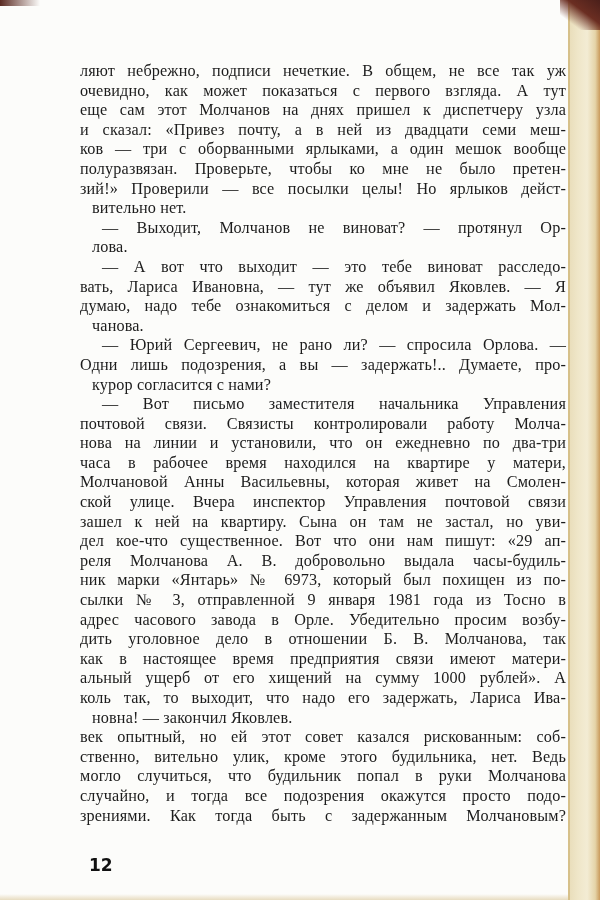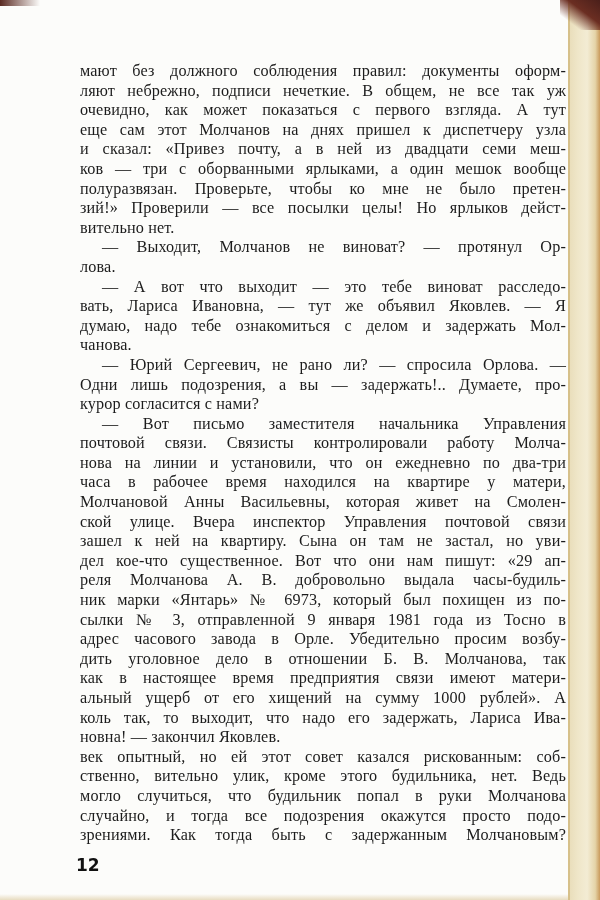--- a/index.html
+++ b/index.html
@@ -74,47 +74,47 @@
     }
     .line {
       display: block;
       white-space: nowrap;
       text-align: justify;
       text-align-last: justify;
       height: 19.6px;
     }
     .line.last {
       text-align-last: left;
+      margin-left: 12px;
     }
     .line.indent {
       padding-left: 22px;
     }
     .page-number {
       position: absolute;
-      left: 76px;
+      left: 89px;
       top: 855px;
       font-family: "DejaVu Sans", "Liberation Sans", sans-serif;
       font-weight: bold;
       font-size: 17px;
       color: #111;
     }
   </style>
 </head>
 <body>
 
 <div class="page"></div>
 <div class="page-edge"></div>
 <div class="page-edge-line"></div>
 <div class="corner-shadow"></div>
 <div class="corner-top-left"></div>
 <div class="bottom-edge"></div>
 
 <div class="text-block" id="text-block">
     <div>
-      <span class="line">мают без должного соблюдения правил: документы оформ-</span>
       <span class="line">ляют небрежно, подписи нечеткие. В общем, не все так уж</span>
       <span class="line">очевидно, как может показаться с первого взгляда. А тут</span>
       <span class="line">еще сам этот Молчанов на днях пришел к диспетчеру узла</span>
       <span class="line">и сказал: «Привез почту, а в ней из двадцати семи меш-</span>
       <span class="line">ков — три с оборванными ярлыками, а один мешок вообще</span>
       <span class="line">полуразвязан. Проверьте, чтобы ко мне не было претен-</span>
       <span class="line">зий!» Проверили — все посылки целы! Но ярлыков дейст-</span>
       <span class="line last">вительно нет.</span>
     </div>
     <div>

